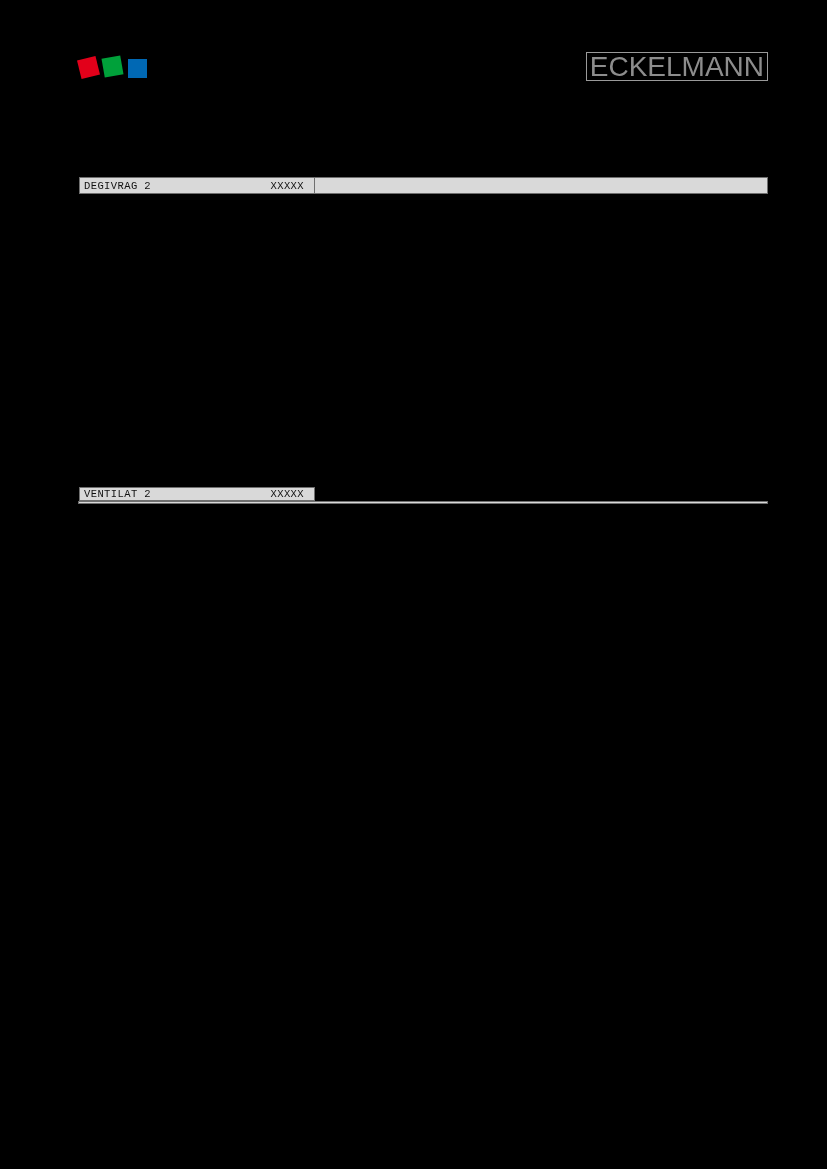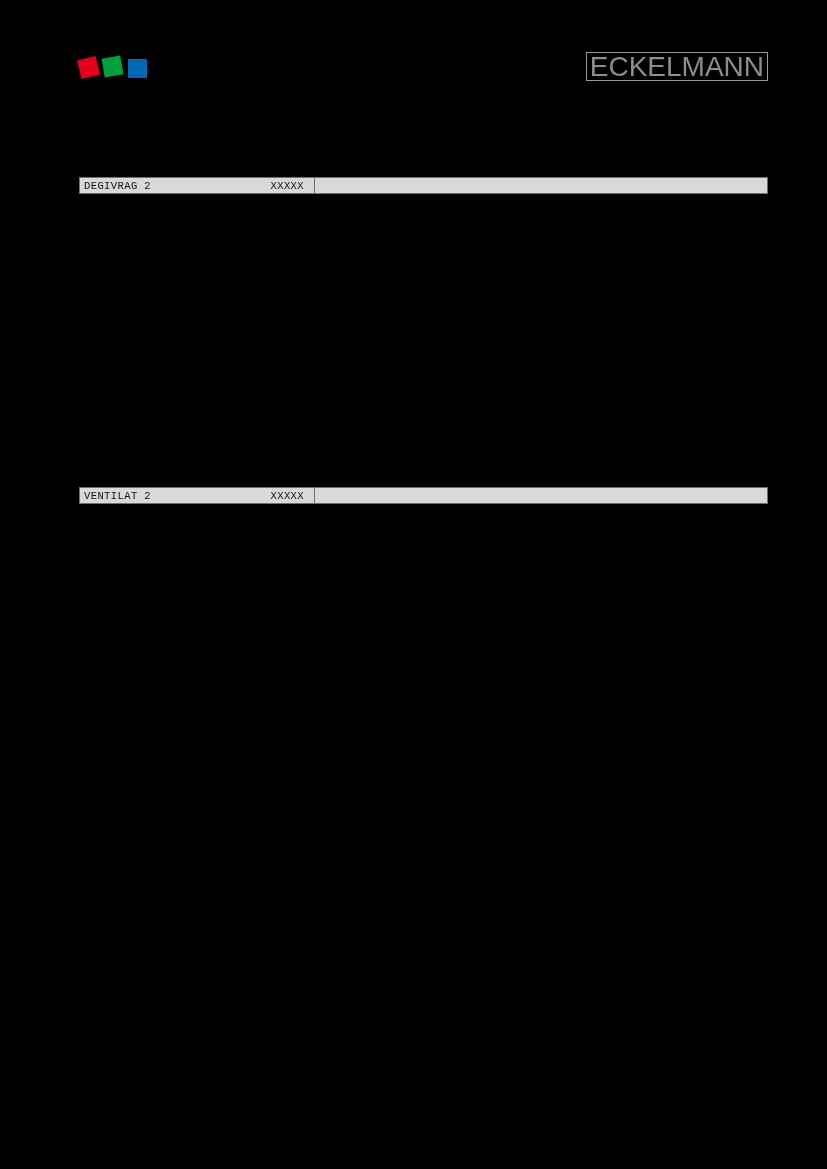--- a/index.html
+++ b/index.html
@@ -99,21 +99,21 @@
     padding: 0 8px 0 4px;
   }
   .row .left .lbl { }
   .row .left .val { padding-right: 2px; }
   .row .right {
     flex: 1 1 auto;
     margin-left: -1px;
   }
 
   #row-1 { top: 177px; }
-  #row-2 { top: 487px; }
+  #row-2 { top: 487px; flex-direction: column; }
   #row-3 { top: 698px; }
 </style>
 </head>
 <body>
 
 <div class="page">
 
   <div class="logo-mark">
     <div class="sq sq1"></div>
     <div class="sq sq2"></div>

